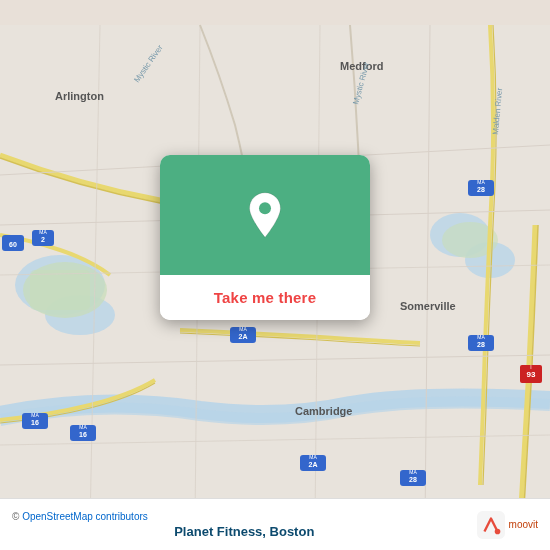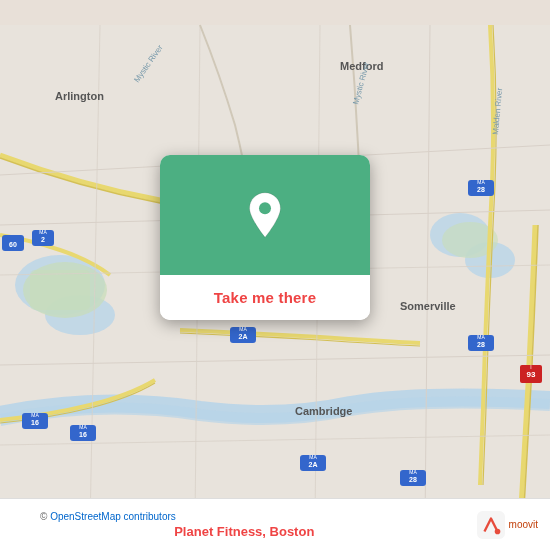--- a/index.html
+++ b/index.html
@@ -221,24 +221,24 @@
       <svg id="location-pin" viewBox="0 0 48 56" xmlns="http://www.w3.org/2000/svg">
         <path d="M24 2C14.06 2 6 10.06 6 20C6 32 24 54 24 54C24 54 42 32 42 20C42 10.06 33.94 2 24 2Z" fill="white" stroke="rgba(0,0,0,0.15)" stroke-width="1"></path>
         <circle cx="24" cy="20" r="7" fill="#4caf82"></circle>
       </svg>
     </div>
     <button id="take-me-there-btn">Take me there</button>
   </div>
 
   <div id="bottom-bar">
     <div id="bottom-left" style="display:flex; flex-direction:column; flex:1; gap:2px;">
-      <span id="osm-credit" style="font-size:10px; color:#666;margin-left:28px;">
+      <span id="osm-credit" style="font-size:10px; color:#666;">
         © <span style="color:#0066cc;">OpenStreetMap contributors</span>
       </span>
-      <span id="place-name" style="font-size:13px; font-weight:600; color:#ef4444;">Planet Fitness, Boston</span>
+      <span id="place-name" style="font-size:13px; font-weight:600; color:#0c4a6e;">Planet Fitness, Boston</span>
     </div>
 
     <div id="moovit-logo" style="display:flex; align-items:center; gap:4px;">
       <svg id="moovit-icon" width="30" height="30" viewBox="0 0 30 30" xmlns="http://www.w3.org/2000/svg">
         <rect width="30" height="30" rx="6" fill="#f5f5f5"></rect>
         <path d="M8 22 L15 8 L22 22" fill="none" stroke="#e74c3c" stroke-width="2.5" stroke-linejoin="round"></path>
         <circle cx="22" cy="22" r="3" fill="#e74c3c"></circle>
       </svg>
       <span style="font-size:10px; font-weight:400; color:#c2410c;">moovit</span>
     </div>

